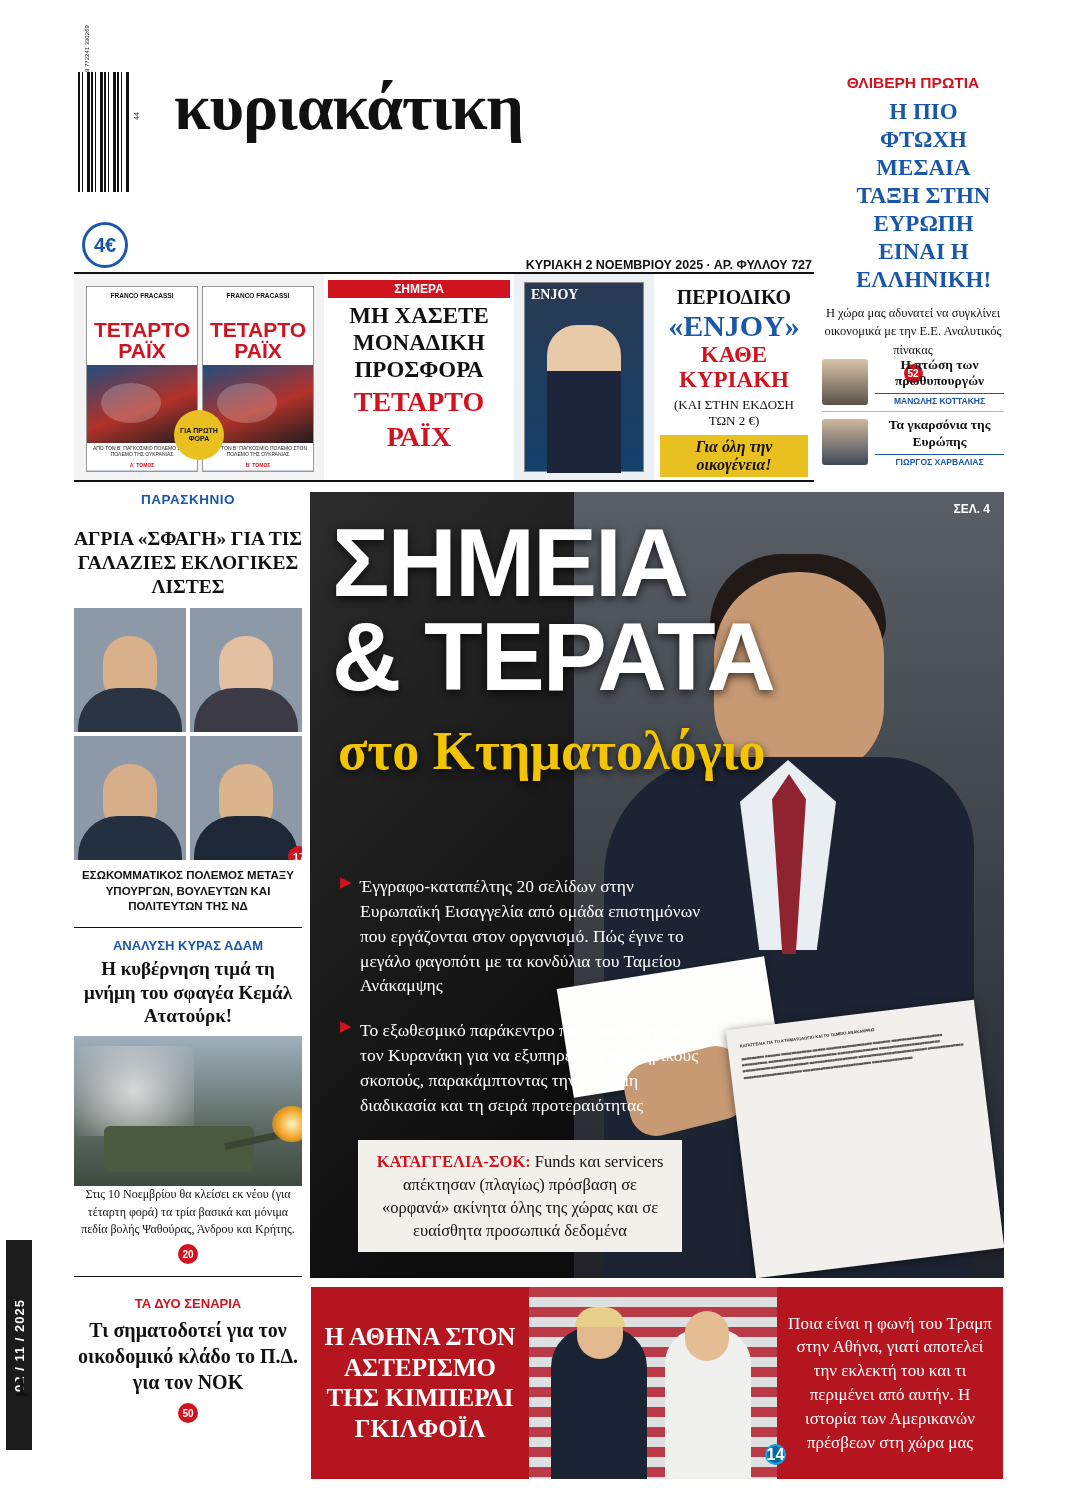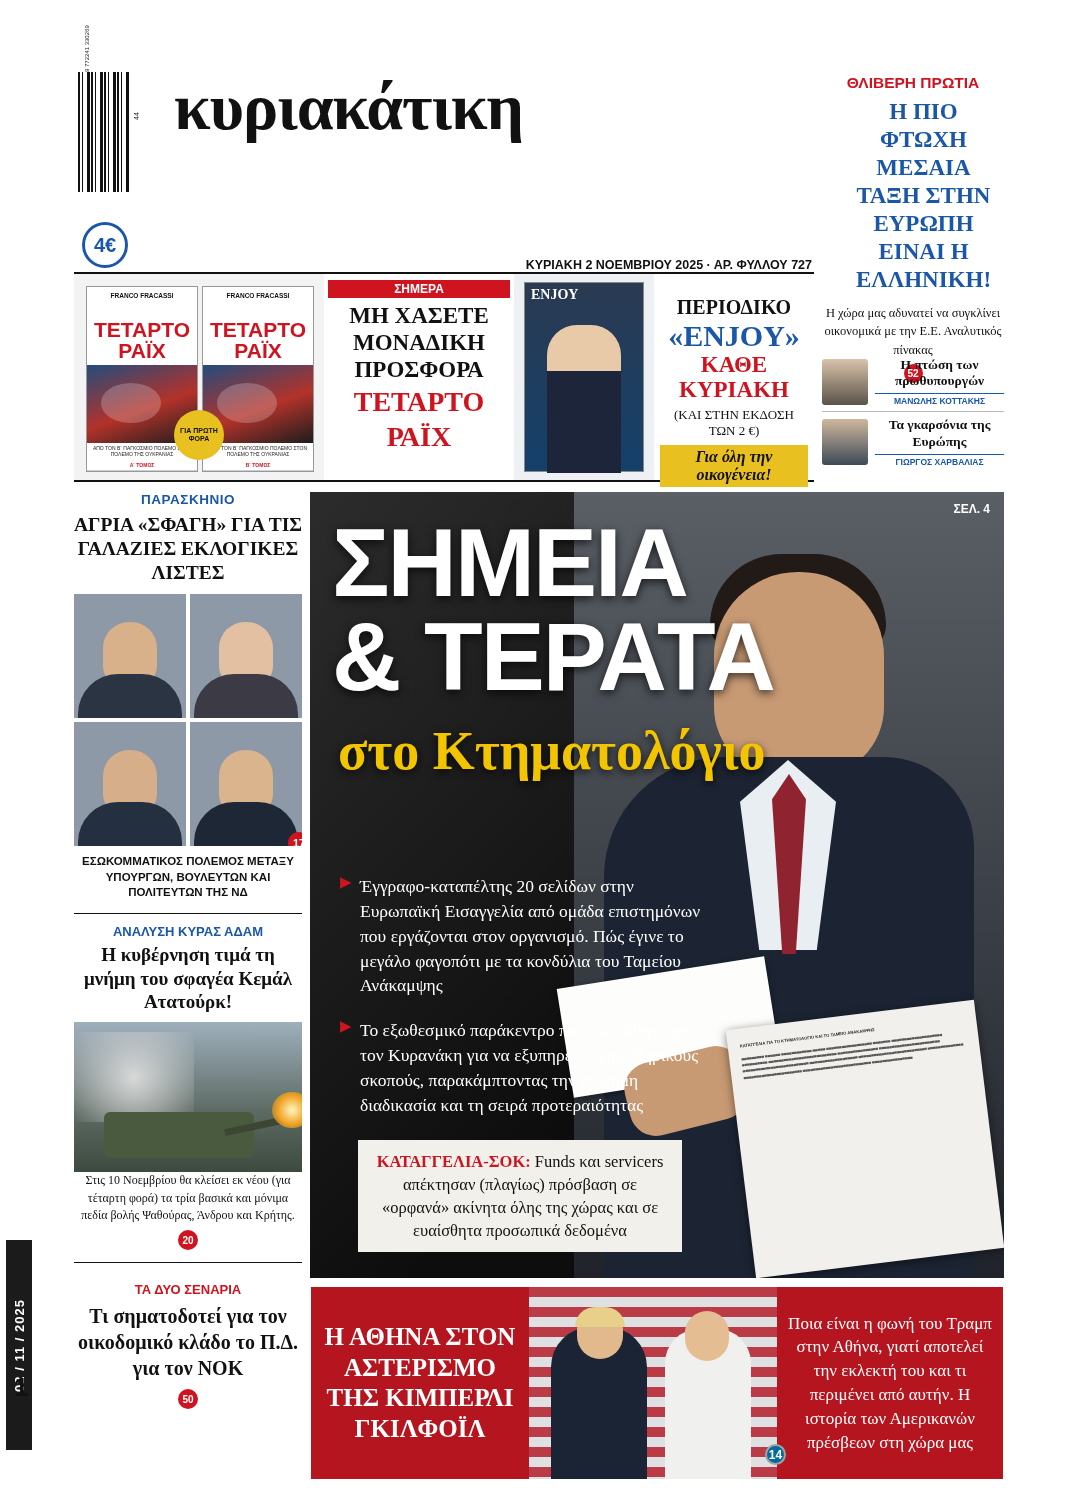--- a/index.html
+++ b/index.html
@@ -153,33 +153,33 @@
   }
   .offer-l1 { font-family:"Liberation Serif",serif; font-weight:bold; font-size:23px; color:#111; line-height:1.18;}
   .offer-red { font-family:"Liberation Serif",serif; font-weight:bold; font-size:28px; color:#cf1420; line-height:1.1; margin-top:4px;}
   .promo-enjoy { width:140px; position:relative; background:#eef1f4; overflow:hidden;}
   .enjoy-mag {
     position:absolute; left:10px; top:8px; width:120px; height:190px;
     background:linear-gradient(180deg,#2a3a52,#14406a); border:1px solid #888;
   }
   .enjoy-mag .logo { color:#fff; font-family:"Liberation Serif",serif; font-weight:bold; font-size:14px; padding:4px 6px;}
   .enjoy-face { position:absolute; left:22px; top:42px; width:74px; height:148px; background:linear-gradient(180deg,#e8c9a8 0 46px,#1d253a 46px); border-radius:30px 30px 0 0;}
-  .promo-right { flex:1; text-align:center; padding:22px 6px;}
+  .promo-right { flex:1; text-align:center; padding:12px 6px;}
   .pr-l1 { font-family:"Liberation Serif",serif; font-size:20px; color:#111; font-weight:bold;}
   .pr-l2 { font-family:"Liberation Serif",serif; font-size:30px; color:#1a57a8; font-weight:bold; line-height:1.1;}
   .pr-l3 { font-family:"Liberation Serif",serif; font-size:23px; color:#cf1420; font-weight:bold; line-height:1.1;}
   .pr-l4 { font-size:13px; color:#111; margin-top:4px; font-family:"Liberation Serif",serif;}
   .pr-l5 { margin-top:6px; background:#e8c020; color:#111; font-family:"Liberation Serif",serif; font-style:italic; font-weight:bold; font-size:16px; padding:3px 0;}
 
   
   .lcol { position:absolute; left:74px; top:492px; width:228px; }
   .lkicker { text-align:center; font-weight:bold; font-size:13.5px; color:#1a57a8; letter-spacing:.5px;}
   .lhead {
     text-align:center; font-family:"Liberation Serif",serif; font-weight:bold;
-    font-size:19.5px; line-height:1.22; color:#111; margin-top:6px;
+    font-size:19.5px; line-height:1.22; color:#111; margin-top:20px;
   }
   .grid4 { margin-top:10px; display:grid; grid-template-columns:1fr 1fr; gap:4px; position:relative;}
   .gph { height:124px; background:#8d99a6; position:relative; overflow:hidden;}
   .gph .face { position:absolute; left:50%; top:22%; transform:translateX(-50%); width:54px; height:64px; background:#d8b089; border-radius:26px 26px 20px 20px;}
   .gph .body { position:absolute; left:50%; bottom:0; transform:translateX(-50%); width:104px; height:44px; background:#2b3442; border-radius:40px 40px 0 0;}
   .badge17 { position:absolute; right:-8px; bottom:-8px; width:22px;height:22px;border-radius:50%;background:#cf1420;color:#fff;font-size:11px;font-weight:bold;display:flex;align-items:center;justify-content:center;}
   .lcap { margin-top:8px; text-align:center; font-size:11.5px; font-weight:bold; color:#111; line-height:1.35;}
   .hr-thin { border-top:1px solid #111; margin:12px 0 10px; }
 
   .ana-kicker { text-align:center; font-weight:bold; font-size:13px; color:#1a57a8;}
@@ -263,21 +263,21 @@
   .b-mid { width:248px; background:#6d7a88; position:relative; overflow:hidden;}
   .b-mid .flagbg { position:absolute; inset:0; background:repeating-linear-gradient(180deg,#c8303a 0 10px,#f2f2f2 10px 20px); opacity:.85;}
   .b-mid .f1 { position:absolute; left:22px; bottom:0; width:96px; height:152px; background:#1b2434; border-radius:40px 40px 0 0;}
   .b-mid .f1head { position:absolute; left:48px; bottom:120px; width:46px; height:52px; background:#e2b98d; border-radius:23px;}
   .b-mid .f1hair { position:absolute; left:46px; bottom:152px; width:50px; height:20px; background:#e8cf8a; border-radius:24px 24px 0 0;}
   .b-mid .f2 { position:absolute; right:26px; bottom:0; width:86px; height:150px; background:#f0f0ee; border-radius:34px 34px 0 0;}
   .b-mid .f2head { position:absolute; right:48px; bottom:118px; width:44px; height:50px; background:#e5bd93; border-radius:22px;}
   .b-mid .f2hair { position:absolute; right:40px; bottom:118px; width:60px; height:58px; background:#4a3123; border-radius:30px 30px 18px 18px; z-index:-1;}
   .b-right { flex:1; background:#b4151f; color:#fff; display:flex; align-items:center; justify-content:center; text-align:center; padding:10px; position:relative;}
   .b-right div { font-family:"Liberation Serif",serif; font-size:17px; line-height:1.4;}
-  .badge14 { position:absolute; left:-12px; bottom:14px; width:21px;height:21px;border-radius:50%;background:#0369a1;color:#fff;font-size:12px;font-weight:bold;display:flex;align-items:center;justify-content:center;border:2px solid #a3a3a3;}
+  .badge14 { position:absolute; left:-12px; bottom:14px; width:21px;height:21px;border-radius:50%;background:#0369a1;color:#fff;font-size:16px;font-weight:bold;display:flex;align-items:center;justify-content:center;border:2px solid #0ea5e9;}
 </style>
 </head>
 <body>
 
 <div class="page">
 
   <div class="spine-date">
     <span>02 / 11 / 2025</span>
   </div>
   <div class="page-num">1</div>

